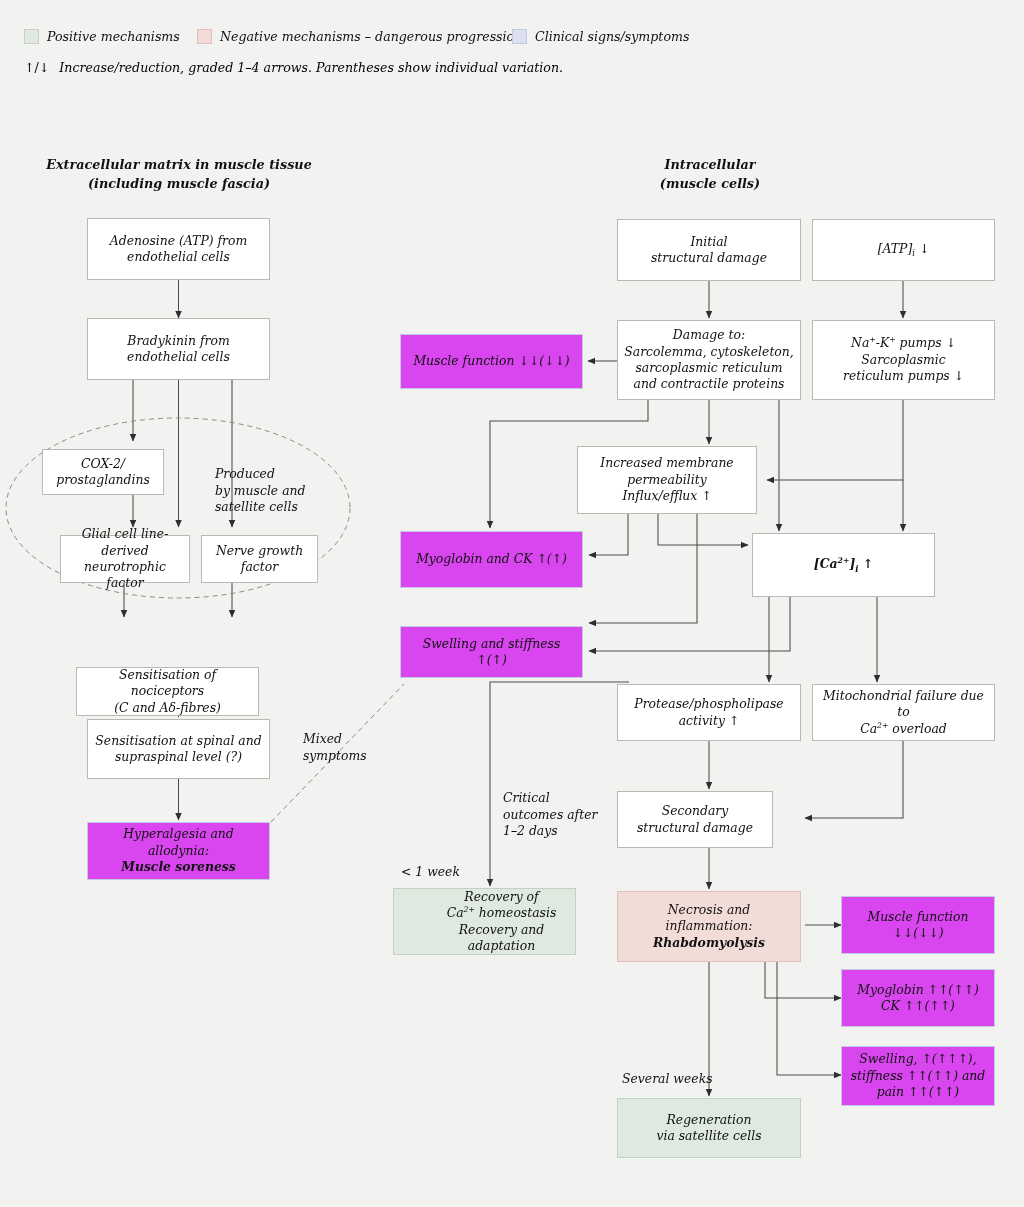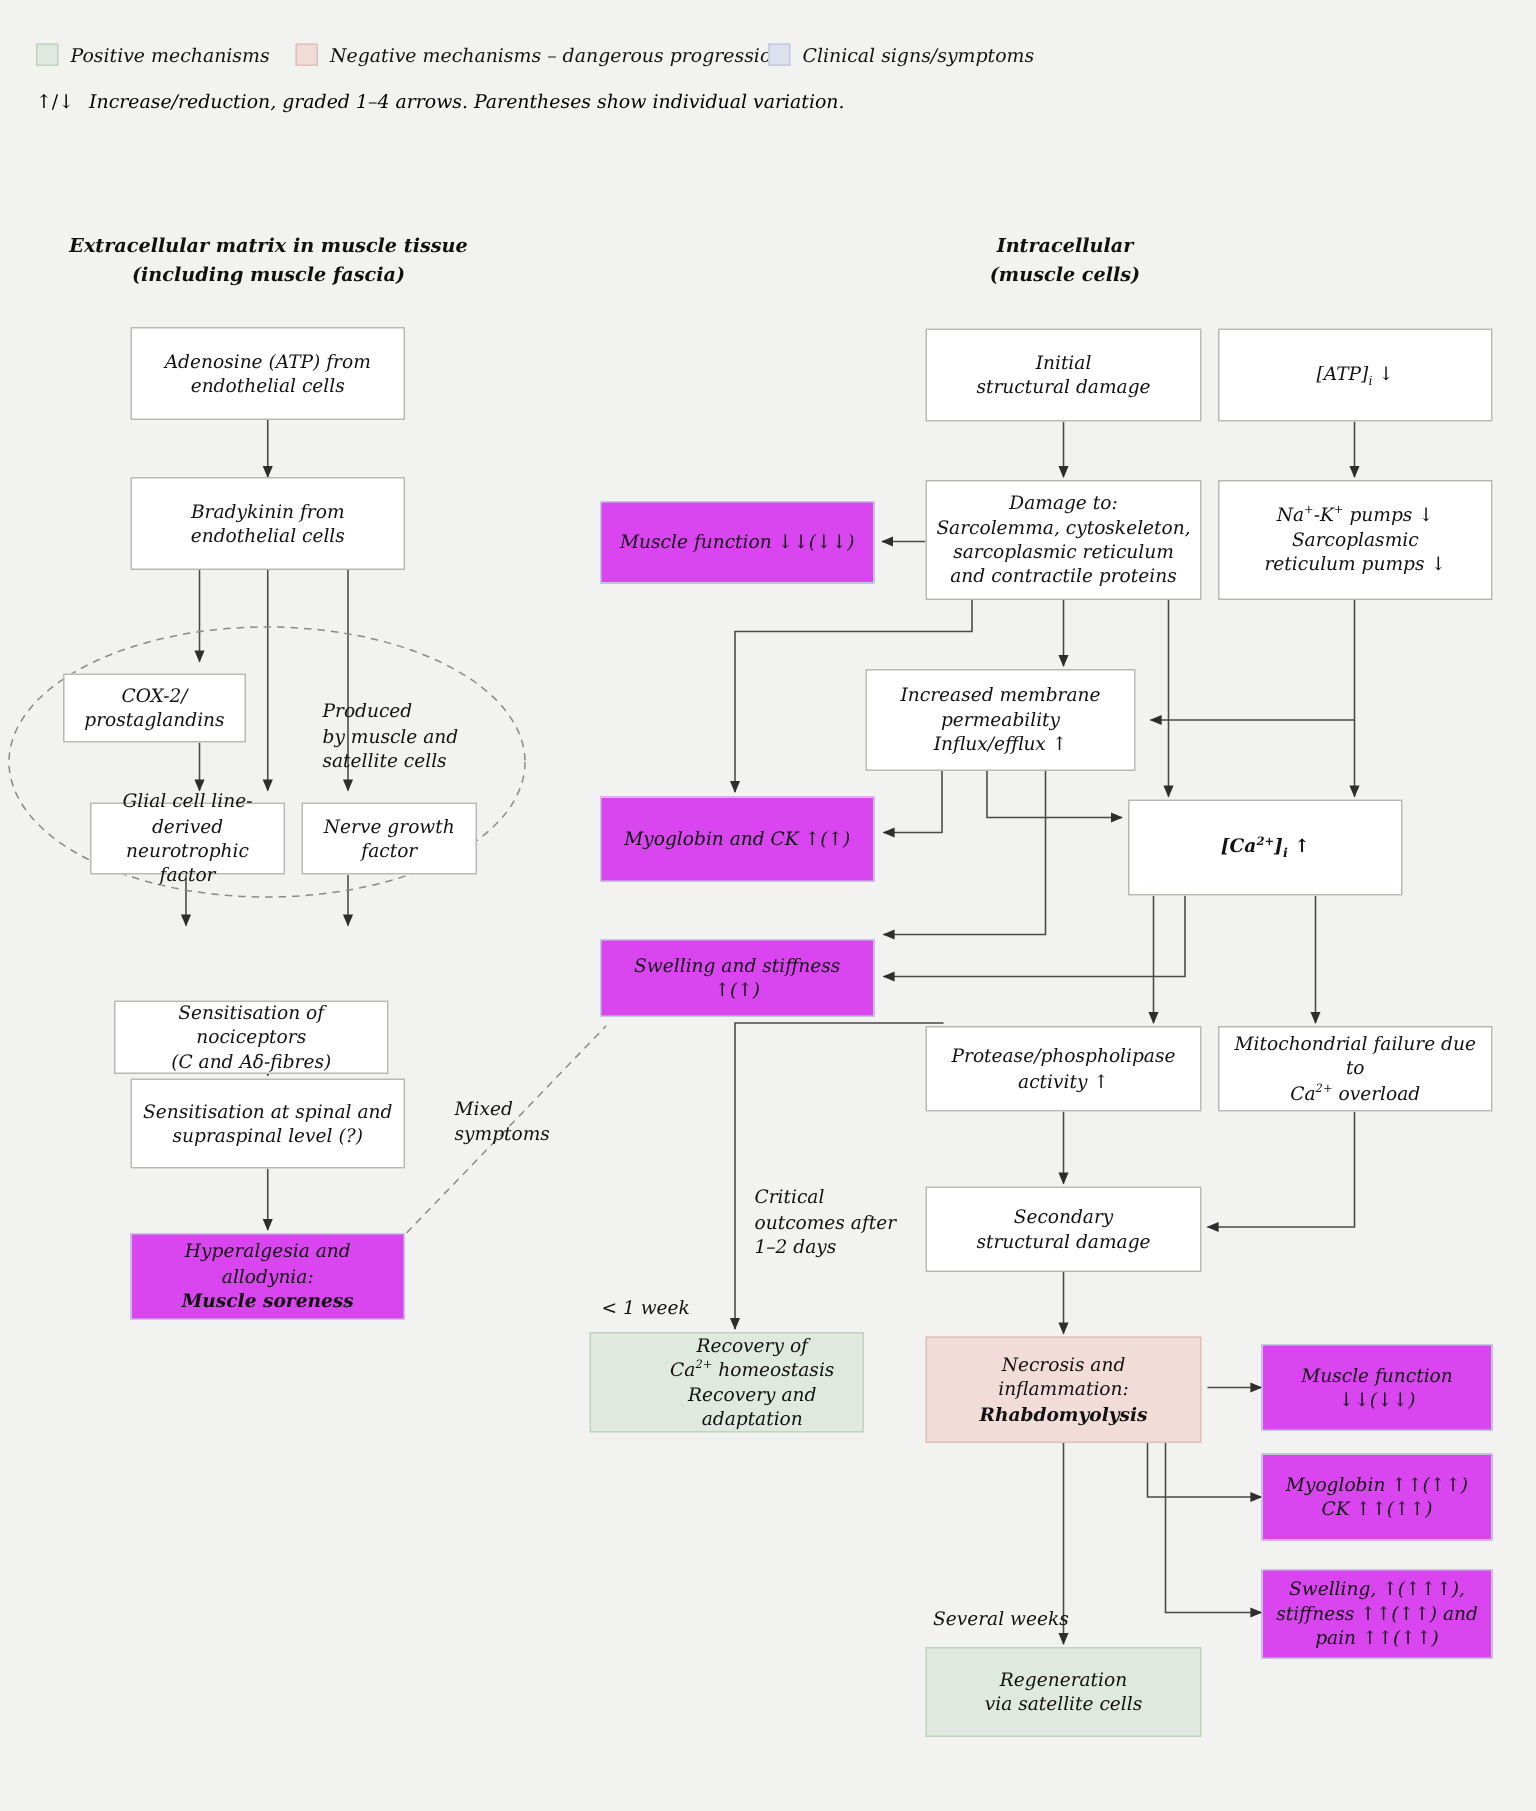--- a/index.html
+++ b/index.html
@@ -267,21 +267,21 @@
     </div>
   </div>
 
   <div class="box" style="left:812px;top:684px;width:183px;height:57px;">
     <div>
       <div>Mitochondrial failure due to</div>
       <div>Ca<sup>2+</sup> overload</div>
     </div>
   </div>
 
-  <div class="box" style="left:617px;top:791px;width:184px;height:57px;">
+  <div class="box" style="left:617px;top:791px;width:156px;height:57px;">
     <div>
       <div>Secondary</div>
       <div>structural damage</div>
     </div>
   </div>
 
   <div class="freetext" style="left:503px;top:790px;width:105px;text-align:left;">
     <div>Critical</div>
     <div>outcomes after</div>
     <div>1–2 days</div>

